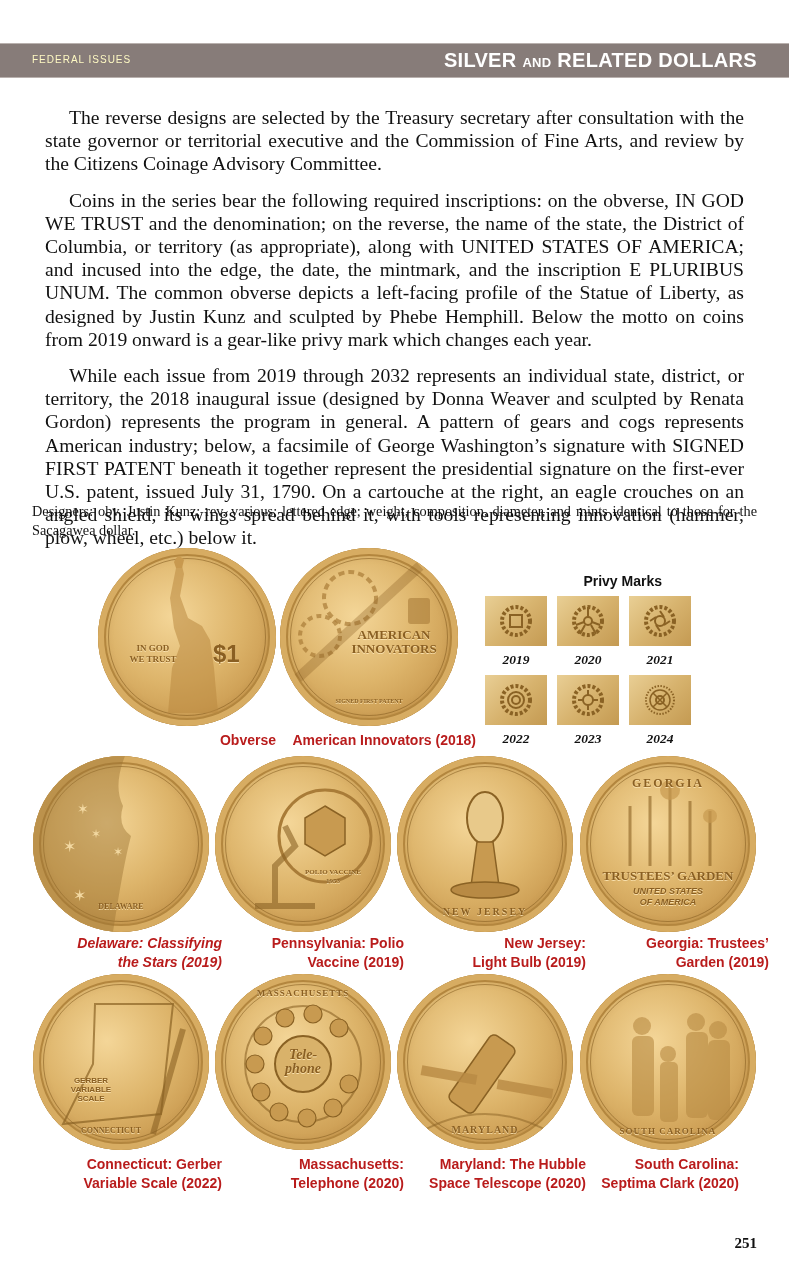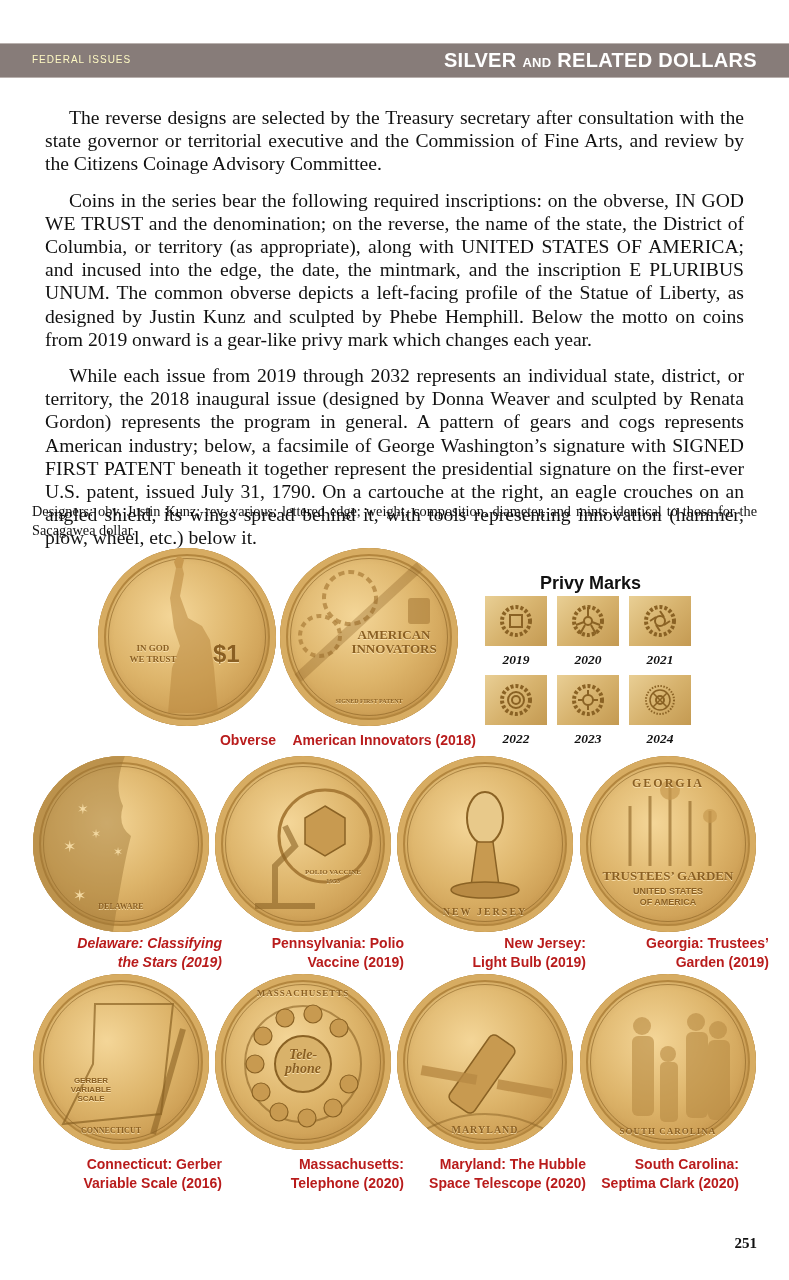--- a/index.html
+++ b/index.html
@@ -47,22 +47,22 @@
     font-family: "Liberation Serif", serif; font-weight: bold; color: #8a5f22;
     text-shadow: 0 1px 0 rgba(255,235,190,0.8);
   }
 
   .caption {
     position: absolute; text-align: right; font-family: "Liberation Sans", sans-serif;
     font-weight: bold; font-size: 14px; line-height: 19px; color: #b91c1c;
   }
 
   .privy-title {
-    position: absolute; left: 540px; top: 573px; width: 122px; text-align: left;
-    font-family: "Liberation Sans", sans-serif; font-weight: bold; font-size: 18px;
+    position: absolute; left: 540px; top: 573px; width: 122px; text-align: right;
+    font-family: "Liberation Sans", sans-serif; font-weight: bold; font-size: 14px;
   }
   .privy {
     position: absolute; width: 62px; height: 50px;
     background: linear-gradient(135deg, #e9cf95 0%, #d7b36e 50%, #c49a52 100%);
   }
   .privy svg { position: absolute; left: 13px; top: 7px; }
   .privy-year {
     position: absolute; width: 62px; text-align: center;
     font-family: "Liberation Serif", serif; font-style: italic; font-weight: bold; font-size: 13.5px;
   }
@@ -225,21 +225,21 @@
 
 <div class="coin" style="left:580px; top:756px; width:176px; height:176px;">
   <div class="coin-inner"></div>
   <svg width="176" height="176" style="position:absolute;left:0;top:0">
     <path d="M50 110 V50 M70 110 V40 M90 110 V30 M110 110 V45 M130 110 V55" stroke="#8a6224" stroke-width="3" opacity="0.6"></path>
     <circle cx="90" cy="34" r="10" fill="#c89a50" opacity="0.7"></circle>
       <circle cx="130" cy="60" r="7" fill="#c89a50" opacity="0.7"></circle>
   </svg>
   <div class="coin-legend" style="top:20px; font-size:12px; letter-spacing:2px;">GEORGIA</div>
   <div class="coin-legend" style="top:112px; font-size:13px;">TRUSTEES’ GARDEN</div>
-  <div class="coin-legend" style="top:130px; font-size:9px; line-height:11px; font-family:'Liberation Sans',sans-serif;">
+  <div class="coin-legend" style="top:130px; font-size:9px; line-height:11px; font-family:'Liberation Sans',sans-serif;font-style:italic;">
     <div>UNITED STATES</div>
     <div>OF AMERICA</div>
   </div>
 </div>
 <div class="caption" style="left:567px; top:934px; width:202px;">
   <div>Georgia: Trustees’</div>
   <div>Garden (2019)</div>
 </div>
 
 <div class="coin" style="left:33px; top:974px; width:176px; height:176px;">
@@ -250,21 +250,21 @@
   </svg>
   <div class="coin-legend" style="top:102px; left:-60px; font-size:8px; line-height:9px; font-family:'Liberation Sans',sans-serif;">
     <div>GERBER</div>
     <div>VARIABLE</div>
     <div>SCALE</div>
   </div>
   <div class="coin-legend" style="top:152px; left:-20px; font-size:8px;">CONNECTICUT</div>
 </div>
 <div class="caption" style="left:20px; top:1155px; width:202px;">
   <div>Connecticut: Gerber</div>
-  <div>Variable Scale (2016)</div>
+  <div>Variable Scale (2022)</div>
 </div>
 
 <div class="coin" style="left:215px; top:974px; width:176px; height:176px;">
   <div class="coin-inner"></div>
   <svg width="176" height="176" style="position:absolute;left:0;top:0">
     <circle cx="88" cy="90" r="58" fill="none" stroke="#8a6224" stroke-width="2" opacity="0.6"></circle>
     <circle cx="88" cy="90" r="28" fill="#d9b26a" stroke="#8a6224" stroke-width="2"></circle>
     <g fill="#c89a50" stroke="#8a6224" stroke-width="1.2">
       <circle cx="70" cy="44" r="9"></circle>
         <circle cx="98" cy="40" r="9"></circle>

